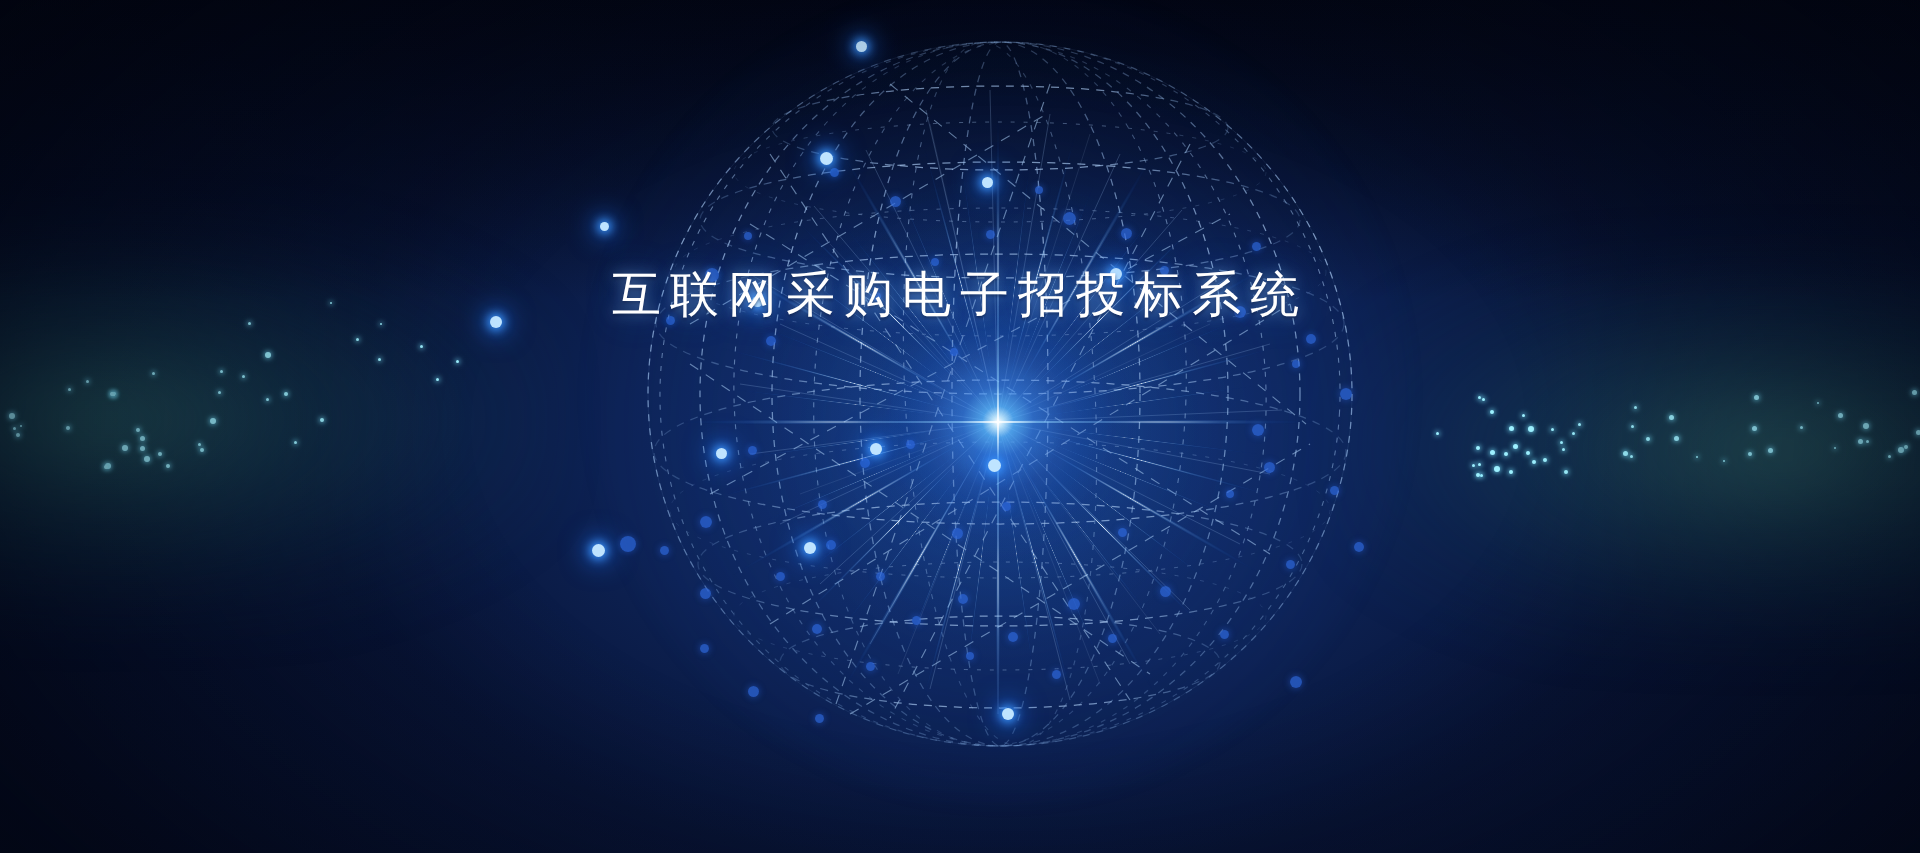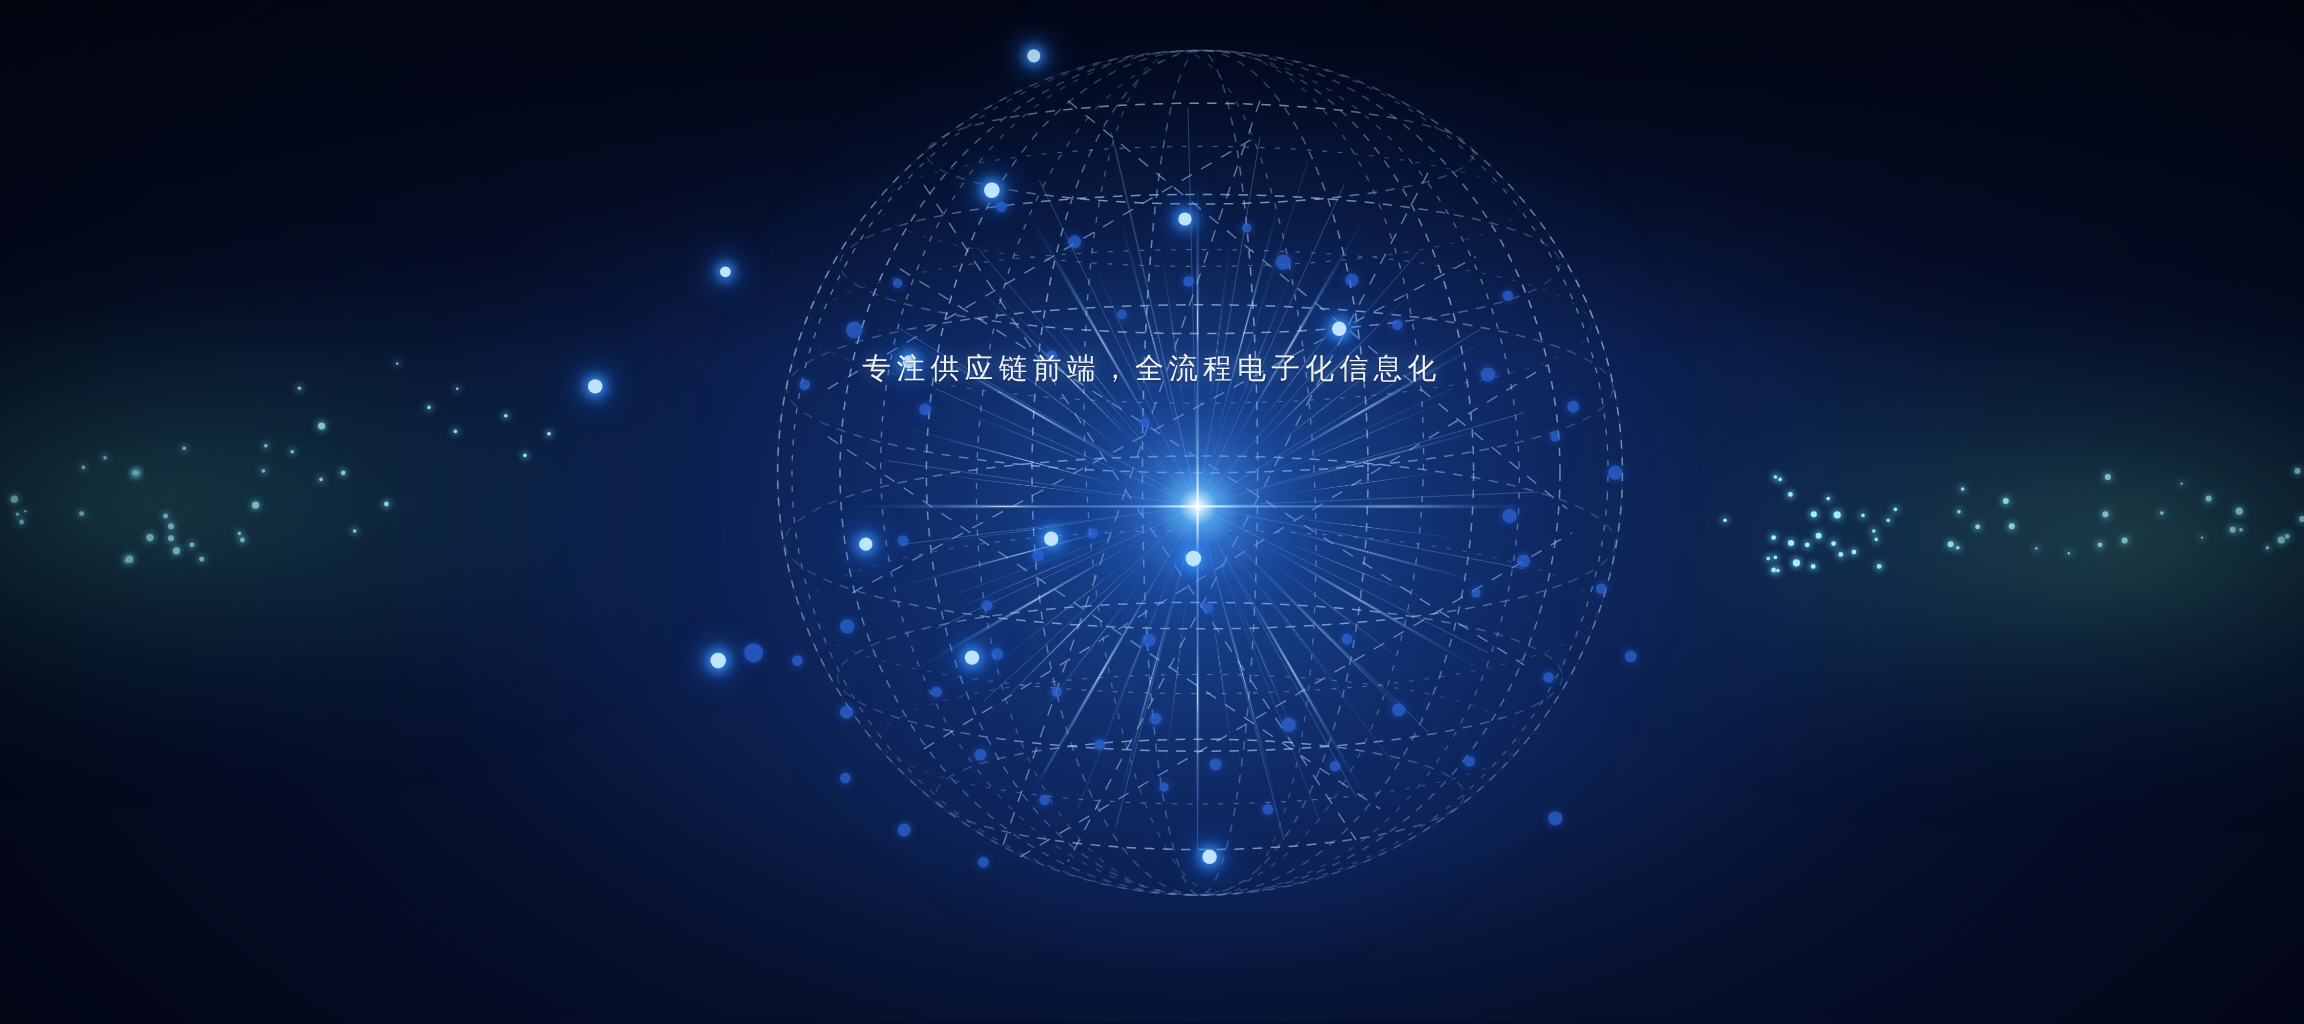--- a/index.html
+++ b/index.html
@@ -517,16 +517,16 @@
     <span class="p" style="left:1888px; top:455px; width:3px; height:3px;"></span>
     <span class="p" style="left:1898px; top:447px; width:6px; height:6px;"></span>
     <span class="p" style="left:1904px; top:445px; width:4px; height:4px;"></span>
     <span class="p" style="left:1916px; top:430px; width:5px; height:5px;"></span>
     <span class="p" style="left:1912px; top:390px; width:5px; height:5px;"></span>
   </div>
 
   <div class="bg-vignette"></div>
 
   <div class="hero-text">
-    <div class="hero-sub-cn">专注供应链前端，全流程电子化信息化</div>
+    <div class="hero-title">互联网采购电子招投标系统</div>
   </div>
 
 </div>
 
 </body></html>

